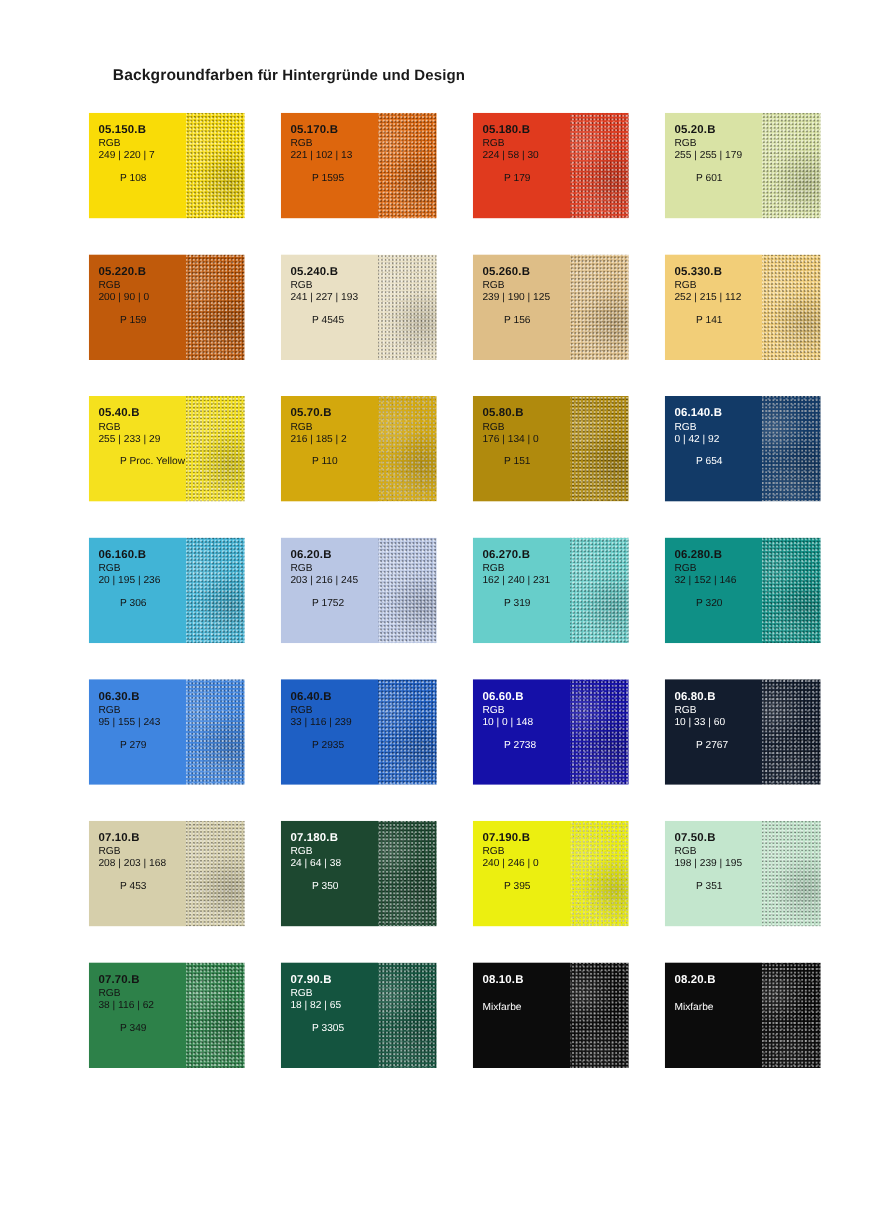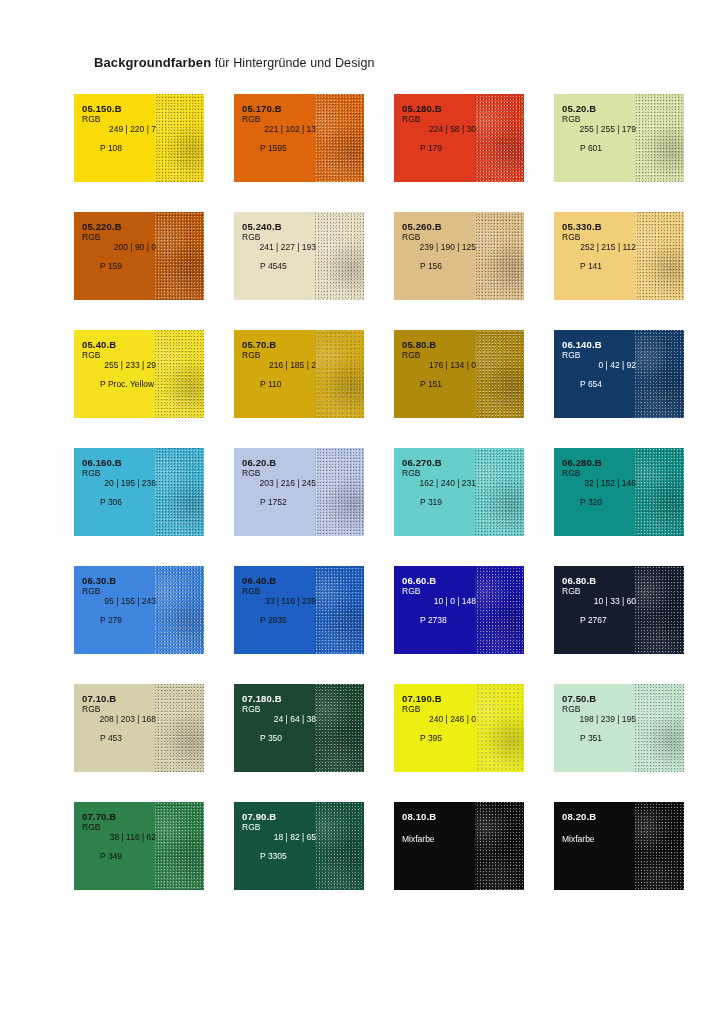--- a/index.html
+++ b/index.html
@@ -24,21 +24,21 @@
     letter-spacing: 0.1px;
     color: #1a1a1a;
     white-space: nowrap;
   }
   #page-title .t-strong {
     font-weight: bold;
     font-size: 13px;
     padding-left: 20px;
   }
   #page-title .t-rest {
-    font-weight: normal;
+    font-weight: bold;
   }
 
   
   #swatch-grid {
     position: absolute;
     left: 74px;
     top: 94px;
     width: 576px;
     display: grid;
     grid-template-columns: repeat(4, 130px);
@@ -114,21 +114,20 @@
     white-space: nowrap;
   }
   .sw-rgb-label {
     font-size: 8.5px;
     margin-top: 0;
     white-space: nowrap;
   }
   .sw-rgb-value {
     font-size: 8.5px;
     white-space: nowrap;
-    text-align: right;
   }
   .sw-pantone {
     font-size: 8.5px;
     margin-top: 9px;
     white-space: nowrap;
     padding-left: 18px;
   }
   .sw-mix {
     font-size: 8.5px;
     margin-top: 12px;

